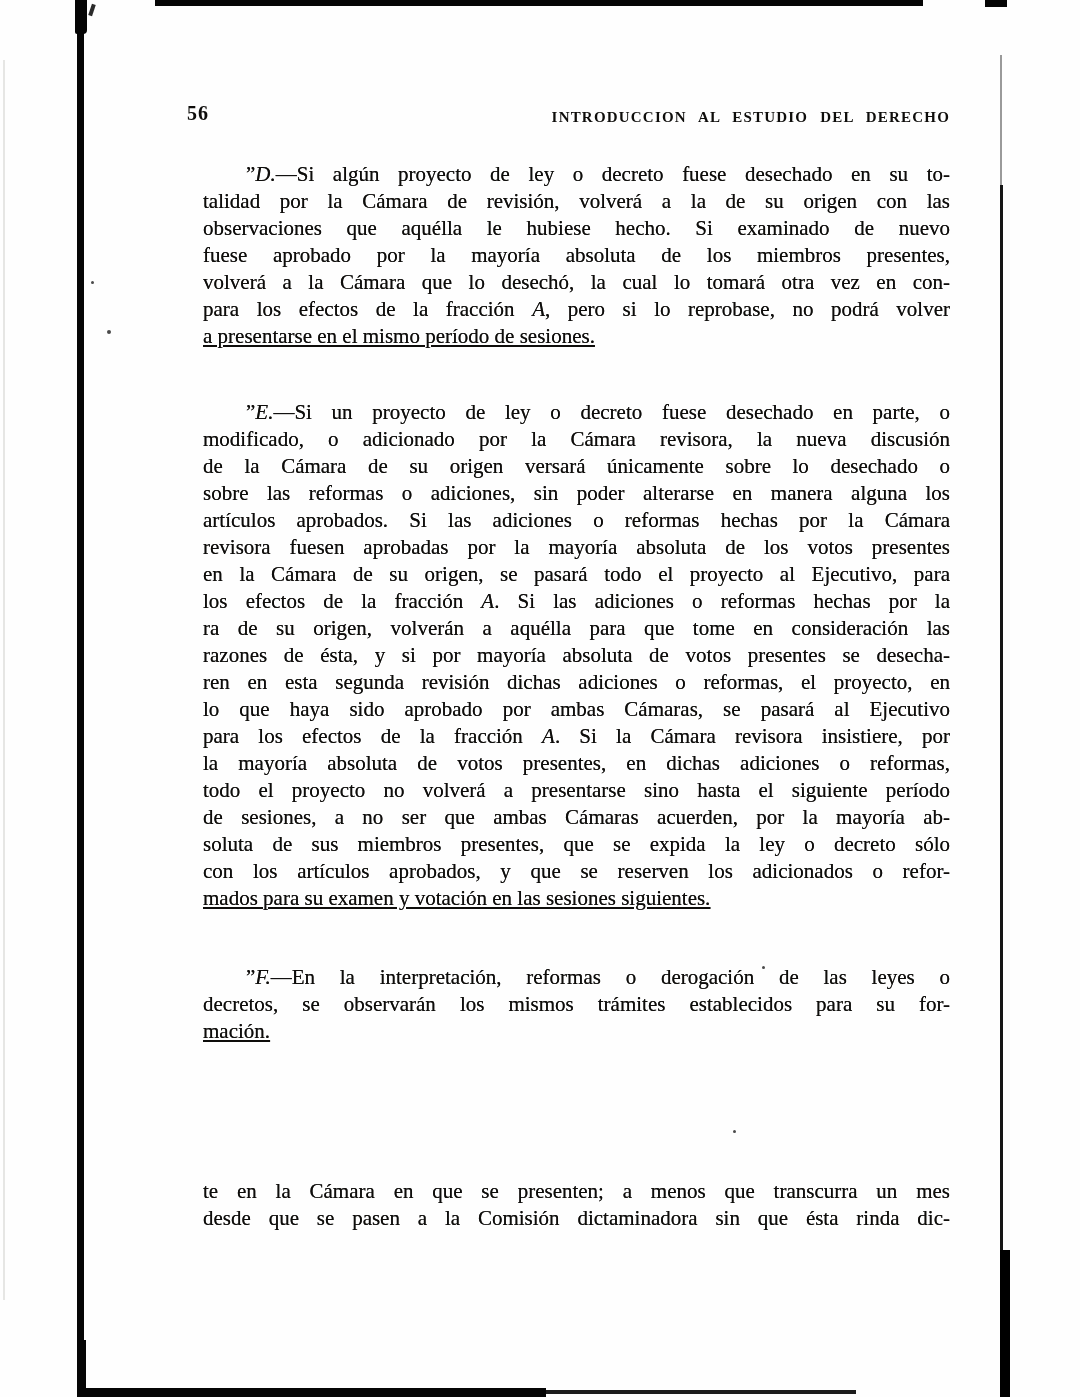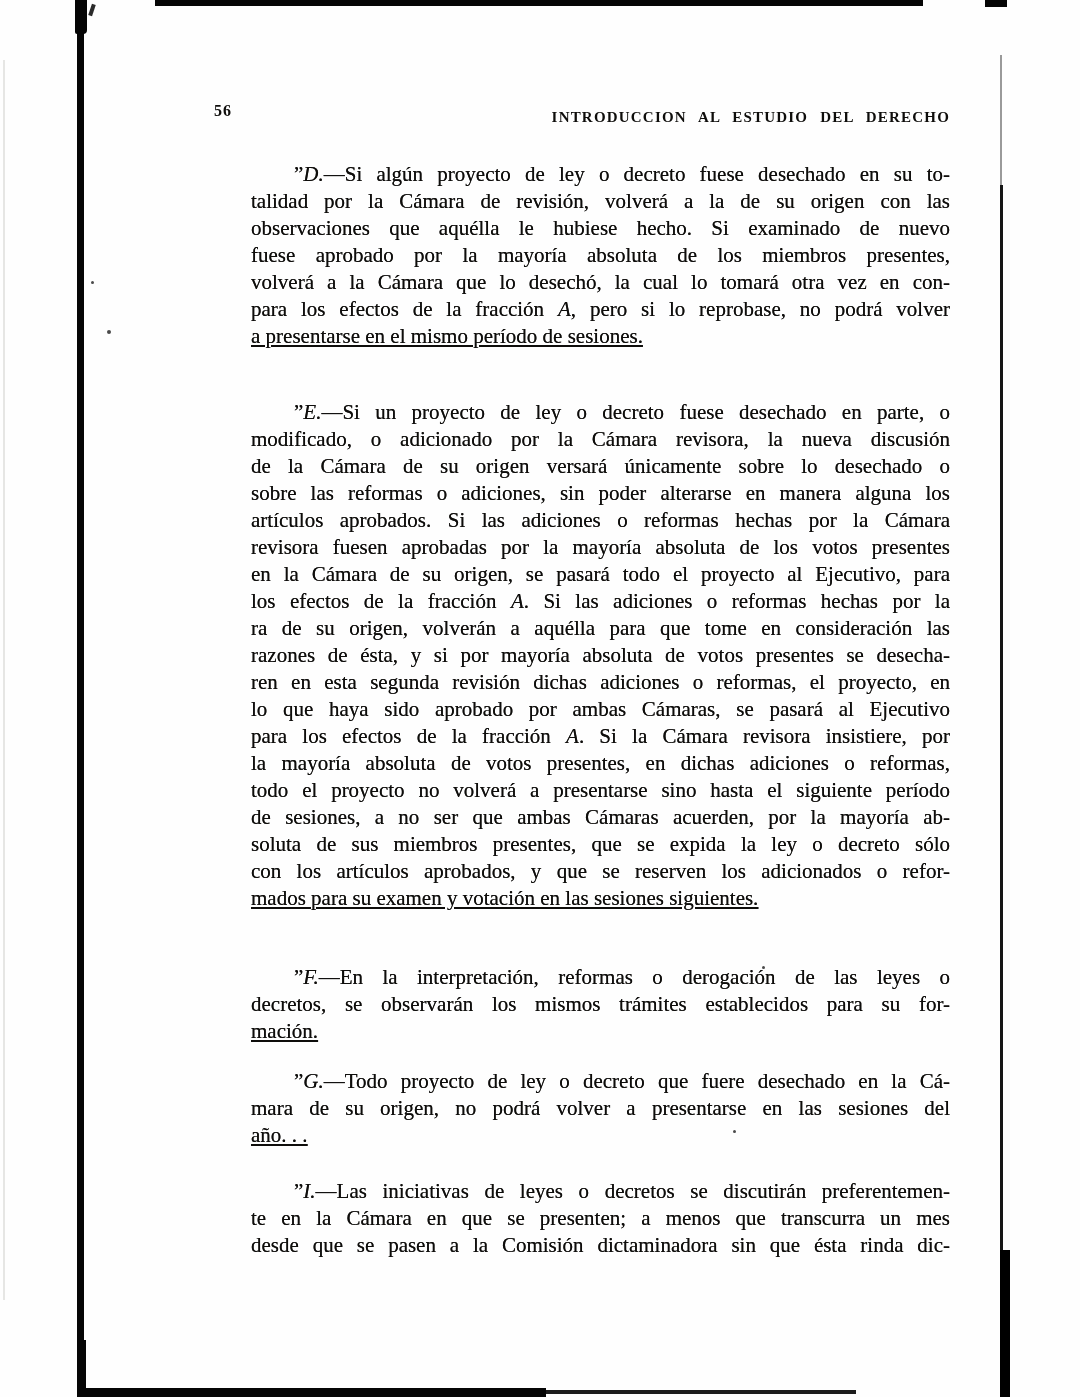--- a/index.html
+++ b/index.html
@@ -22,42 +22,41 @@
   #right-line-light{left:1000px;top:55px;width:2px;height:130px;background:#9a9a9a;}
   #right-line-mid{left:1000px;top:185px;width:3px;height:1065px;background:#151515;}
   #right-line-thick{left:1000px;top:1250px;width:10px;height:147px;background:#000;}
   #bottom-bar-thick{left:78px;top:1388px;width:468px;height:9px;border-radius:6px 0 0 0;}
   #bottom-bar-thin{left:546px;top:1390px;width:310px;height:4px;background:#1c1c1c;}
   #left-edge-ghost{left:3px;top:60px;width:2px;height:1240px;background:#e6e6e4;}
   .speck{position:absolute;background:#4a4a4a;border-radius:50%;}
 
   
   #page-number{
-    position:absolute;left:214px;top:102px;
-    font-size:16px;font-weight:bold;letter-spacing:1px;
+    position:absolute;left:187px;top:102px;
+    font-size:20px;font-weight:bold;letter-spacing:1px;
   }
   #running-head{
     position:absolute;right:130px;top:109px;
     font-size:15px;font-weight:bold;
     letter-spacing:1.2px;word-spacing:7px;text-align:right;
   }
 
   
   #text-block{position:absolute;left:0;top:0;width:1080px;height:1397px;}
   .para{
     position:absolute;left:203px;width:747px;
     font-size:21px;line-height:27px;
     text-shadow:0 0 0.6px rgba(14,13,11,0.8);
   }
   .line{
     text-align:justify;
     text-align-last:justify;
     white-space:nowrap;
     height:27px;
-    margin-left:48px;
   }
   .line.first{text-indent:43px;}
   .line.last{text-align-last:left;white-space:normal;text-decoration:underline;}
   .line i{font-style:italic;}
 </style>
 </head>
 <body>
 
 <div id="page">
 
@@ -111,25 +110,19 @@
         <div class="line"><span>de sesiones, a no ser que ambas Cámaras acuerden, por la mayoría ab-</span></div>
         <div class="line"><span>soluta de sus miembros presentes, que se expida la ley o decreto sólo</span></div>
         <div class="line"><span>con los artículos aprobados, y que se reserven los adicionados o refor-</span></div>
         <div class="line last"><span>mados para su examen y votación en las sesiones siguientes.</span></div>
       </div>
       <div class="para" style="top: 964px;">
         <div class="line first"><span>”</span><i>F.</i><span>—En la interpretación, reformas o derogación de las leyes o</span></div>
         <div class="line"><span>decretos, se observarán los mismos trámites establecidos para su for-</span></div>
         <div class="line last"><span>mación.</span></div>
       </div>
-      <div class="para" style="top: 1068px;">
-        <div class="line first"><span>”</span><i>G.</i><span>—Todo proyecto de ley o decreto que fuere desechado en la Cá-</span></div>
-        <div class="line"><span>mara de su origen, no podrá volver a presentarse en las sesiones del</span></div>
-        <div class="line last"><span>año. . .</span></div>
-      </div>
       <div class="para" style="top: 1178px;">
-        <div class="line first"><span>”</span><i>I.</i><span>—Las iniciativas de leyes o decretos se discutirán preferentemen-</span></div>
         <div class="line"><span>te en la Cámara en que se presenten; a menos que transcurra un mes</span></div>
         <div class="line"><span>desde que se pasen a la Comisión dictaminadora sin que ésta rinda dic-</span></div>
       </div>
     </div>
 
 </div>
 
 </body></html>

